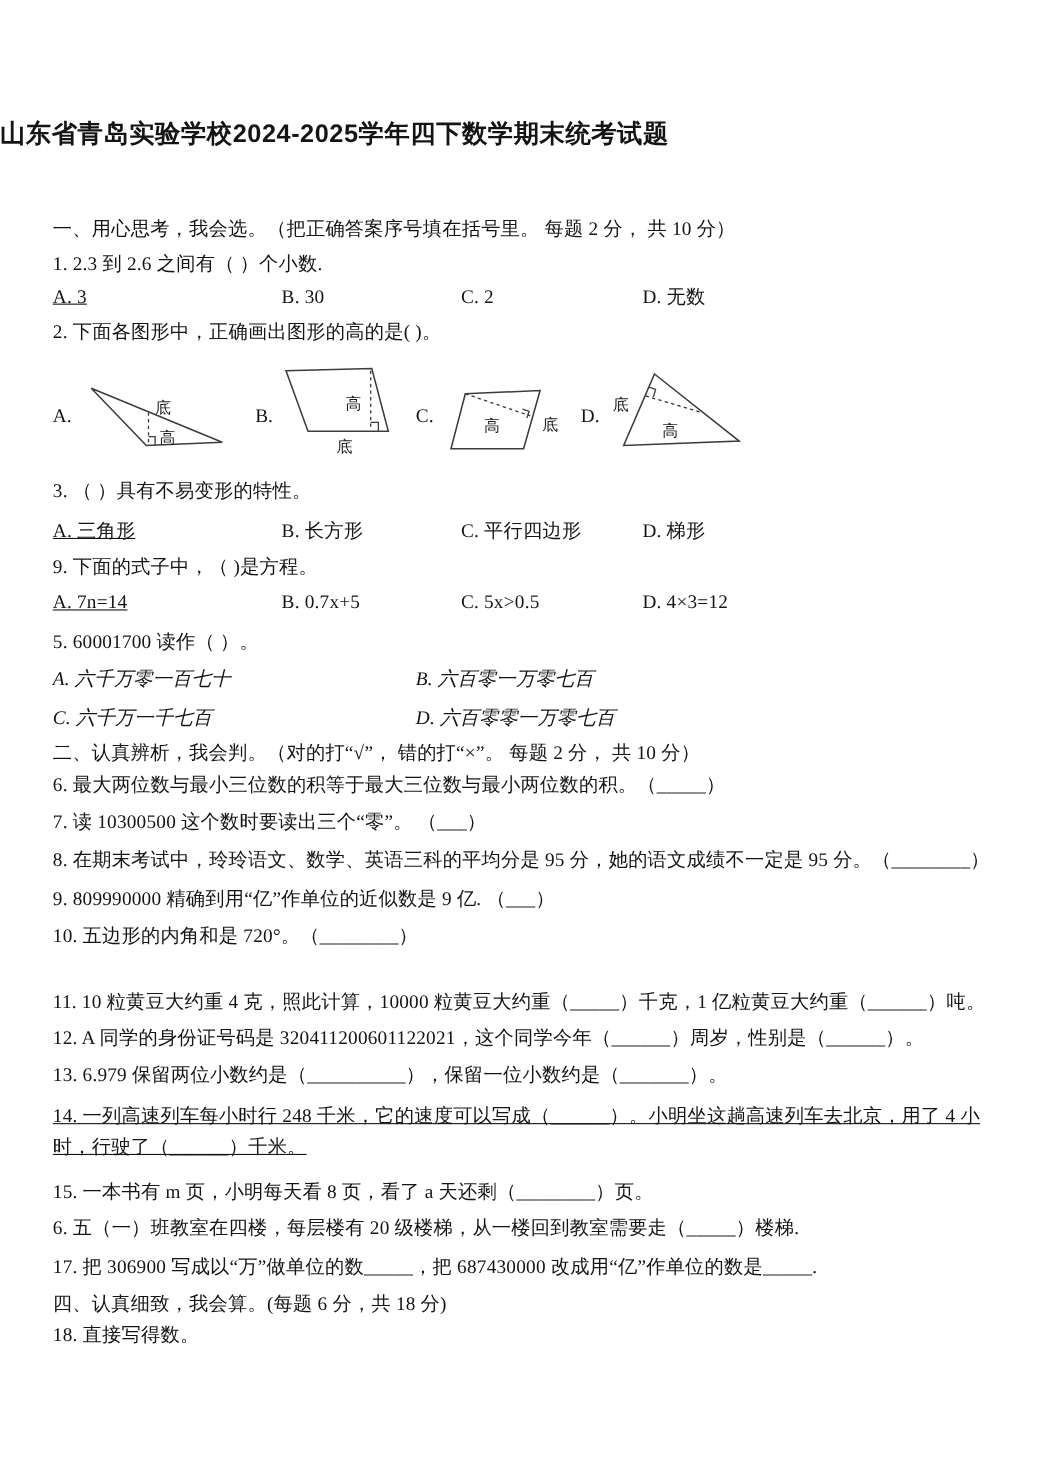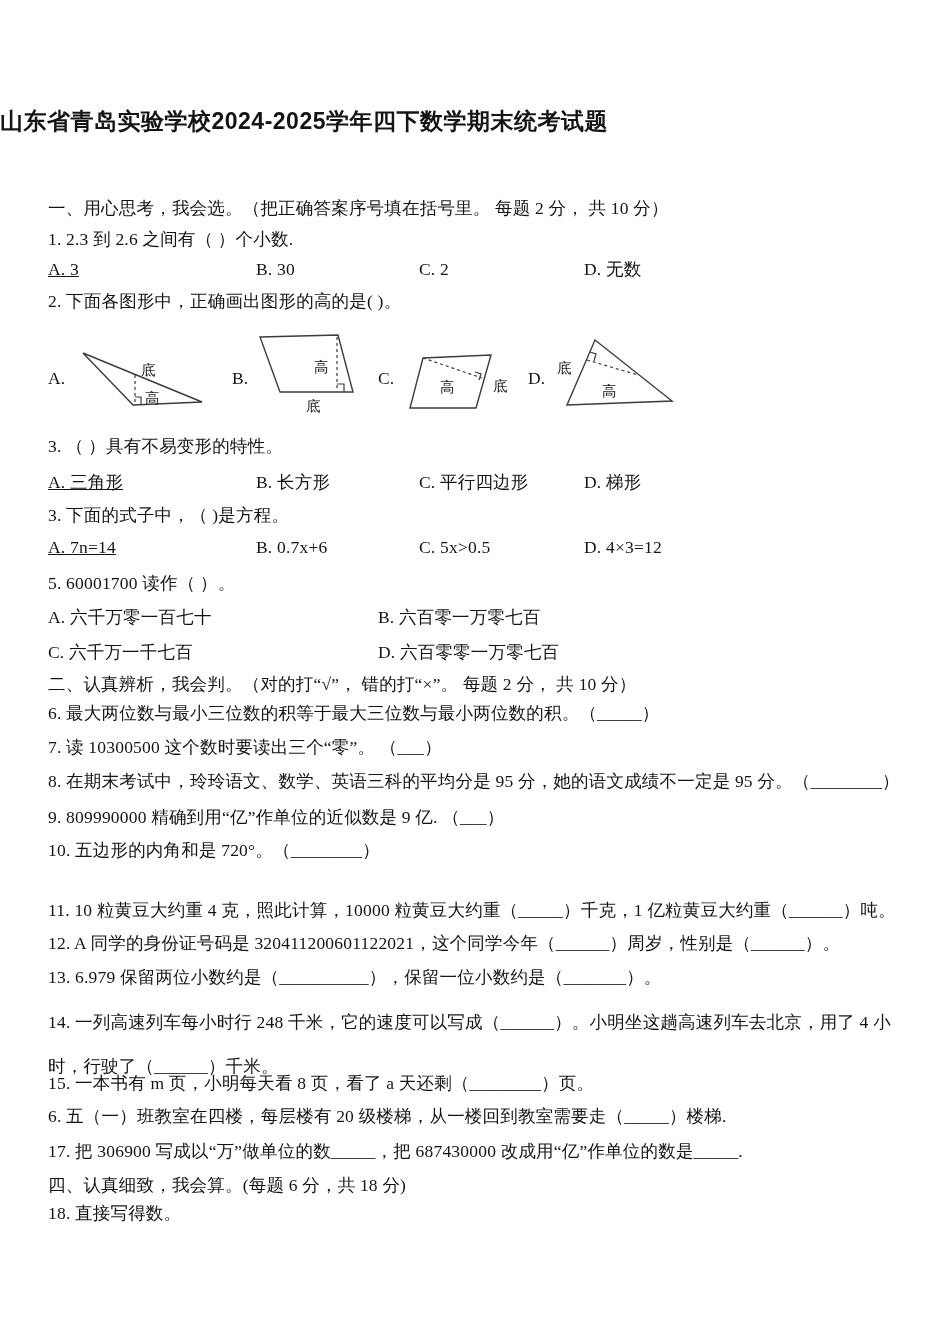--- a/index.html
+++ b/index.html
@@ -1,26 +1,26 @@
 <!DOCTYPE html>
 <html><head>
 <meta charset="utf-8">
 <style>
   html,body{margin:0;padding:0;background:#fff;}
   .page{position:relative;width:950px;height:1344px;background:#ffffff;
         font-family:"Liberation Serif","DejaVu Serif",serif;color:#141414;overflow:hidden;}
   .line{position:absolute;left:48px;font-size:17.5px;white-space:nowrap;letter-spacing:.2px;}
   .title{left:0;width:100%;text-align:left;font-family:"Liberation Sans","DejaVu Sans",sans-serif;
          font-size:23px;font-weight:bold;letter-spacing:.5px;}
-  .wrap{white-space:normal;width:858px;line-height:44px;}
+  .wrap{white-space:normal;width:858px;line-height:28px;text-decoration:underline;}
   .opts4 span{display:inline-block;}
   .opts4 span:nth-child(1){width:167px;text-decoration:underline;}
   .opts4 span:nth-child(2){width:163px;margin-left:41px;}
   .opts4 span:nth-child(3){width:165px;}
-  .opts2 span{display:inline-block;}
+  .opts2 span{display:inline-block;font-style:italic;}
   .opts2 span:nth-child(1){width:330px;}
   .figrow{position:absolute;left:48px;top:330px;width:862px;height:100px;}
   .fig-label{position:absolute;font-size:17.5px;}
   .fig{position:absolute;}
   .fig polygon{fill:none;stroke:#3c3c3c;stroke-width:1.4;}
   .fig line,.fig polyline{fill:none;stroke:#3c3c3c;stroke-width:1.2;}
   .fig .dash{stroke-dasharray:3,3;}
   .fig text{font-size:14.5px;fill:#1c1c1c;font-family:inherit;}
 </style>
 </head>
@@ -73,23 +73,23 @@
       <text x="2" y="43">底</text>
       <text x="47" y="66">高</text>
     </svg>
   </div>
 
   <div class="line" style="top:434px">3. （  ）具有不易变形的特性。</div>
   <div class="line opts4" style="top:470px">
     <span>A. 三角形</span><span>B. 长方形</span><span>C. 平行四边形</span><span>D. 梯形</span>
   </div>
 
-  <div class="line" style="top:503px">3. 下面的式子中，（  )是方程。</div>
+  <div class="line" style="top:503px">9. 下面的式子中，（  )是方程。</div>
   <div class="line opts4" style="top:537px">
-    <span>A. 7n=14</span><span>B. 0.7x+6</span><span>C. 5x&gt;0.5</span><span>D. 4×3=12</span>
+    <span>A. 7n=14</span><span>B. 0.7x+5</span><span>C. 5x&gt;0.5</span><span>D. 4×3=12</span>
   </div>
 
   <div class="line" style="top:571px">5. 60001700 读作（  ）。</div>
   <div class="line opts2" style="top:605px">
     <span>A. 六千万零一百七十</span><span>B. 六百零一万零七百</span>
   </div>
   <div class="line opts2" style="top:640px">
     <span>C. 六千万一千七百</span><span>D. 六百零零一万零七百</span>
   </div>
 

